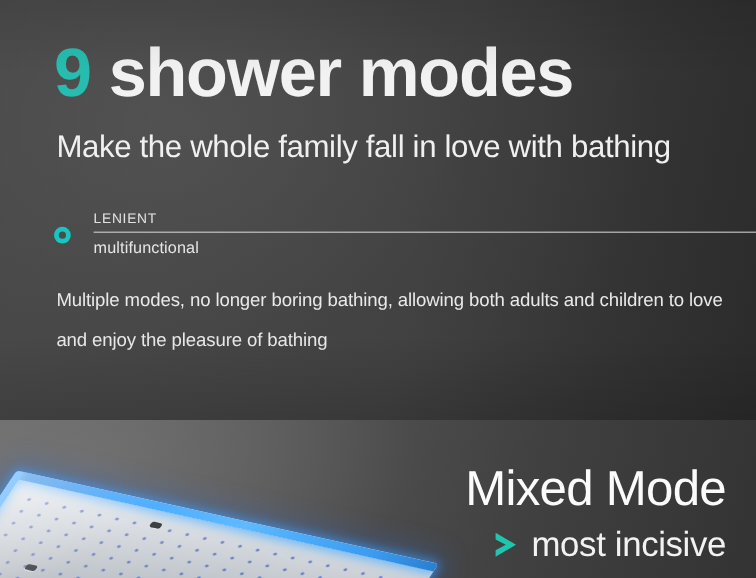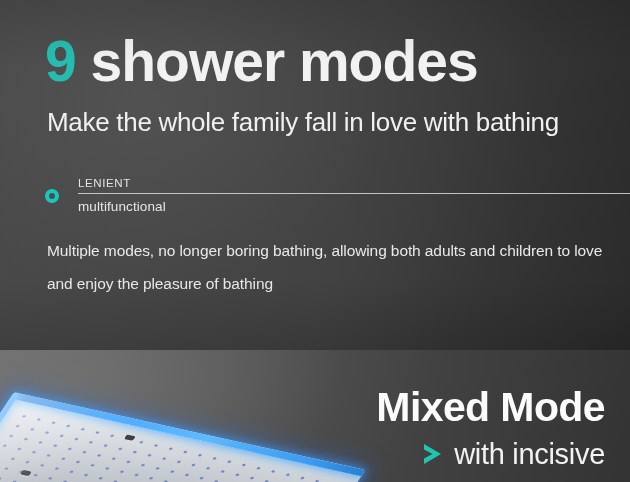--- a/index.html
+++ b/index.html
@@ -204,21 +204,21 @@
     pointer-events: none;
   }
 
   .mode-title {
     position: absolute;
     right: 25px;
     top: 382px;
     margin: 0;
     font-size: 41px;
     line-height: 50px;
-    font-weight: bold;
+    font-weight: normal;
     color: #fbfbfb;
     letter-spacing: -0.6px;
     white-space: nowrap;
     z-index: 3;
   }
   .mode-sub {
     position: absolute;
     right: 25px;
     top: 437px;
     display: flex;
@@ -275,16 +275,16 @@
       <span class="sheen"></span>
     </div>
   </section>
 
   <h2 class="mode-title">Mixed Mode</h2>
 
   <div class="mode-sub">
     <svg class="mode-chevron" viewBox="0 0 26 30">
       <path d="M3 5 L20 15 L3 25 L3 19.5 L11.5 15 L3 10.5 Z" fill="#1fc6ae"></path>
     </svg>
-    <span class="mode-sub-text">with incisive</span>
+    <span class="mode-sub-text">most incisive</span>
   </div>
 
 </div>
 
 </body></html>

